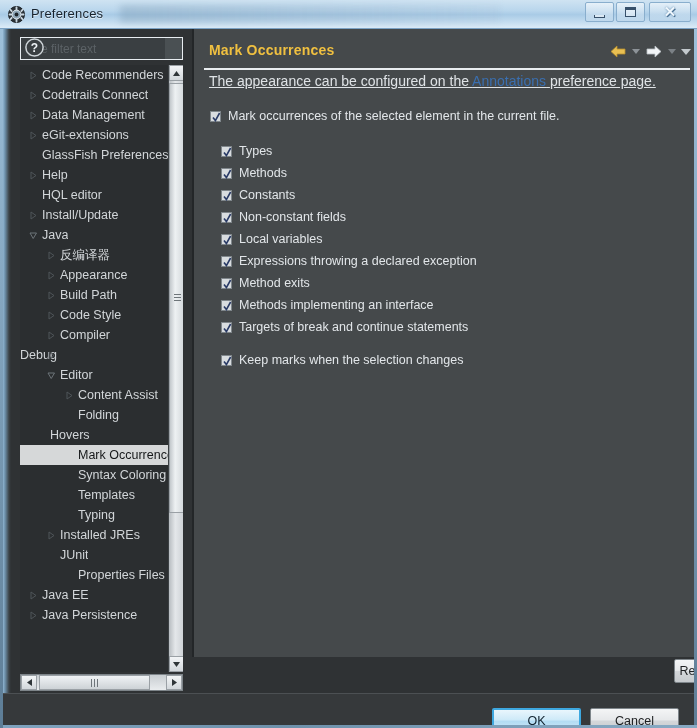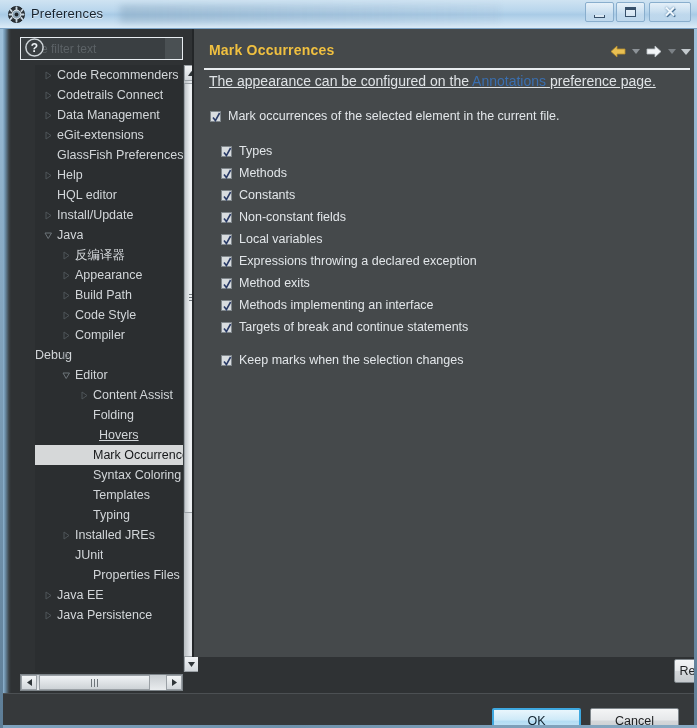--- a/index.html
+++ b/index.html
@@ -118,21 +118,21 @@
     padding: 0 4px;
   }
   #filter-input::placeholder { color: #5c6266; opacity: 1; }
   #filter-cap {
     position: absolute; right: 0; top: 0; width: 17px; height: 21px;
     background: #4a5053;
   }
 
   
   #tree-panel {
-    position: absolute; left: 32px; top: 36px;
+    position: absolute; left: 17px; top: 36px;
     width: 163px; height: 607px;
     background: #2b2e30;
     overflow: hidden;
   }
   #tree-clip {
     position: absolute; left: 0; top: 0;
     width: 148px; height: 607px;
     overflow: hidden;
   }
   .tree-item {
@@ -511,21 +511,21 @@
               <svg width="9" height="9" viewBox="0 0 9 9">
                 <path d="M2 1 L2 8 L7 4.5 Z" fill="none" stroke="#4e5458" stroke-width="1"></path>
               </svg>
             </span>
             <span class="tlabel" style="margin-left: 58px;">Content Assist</span>
           </div>
           <div class="tree-item">
             <span class="tlabel" style="margin-left: 58px;">Folding</span>
           </div>
           <div class="tree-item">
-            <span class="tlabel" style="margin-left: 64px; text-decoration: underline;">Hovers</span>
+            <span class="tlabel" style="margin-left: 30px;">Hovers</span>
           </div>
           <div class="tree-item selected">
             <span class="tlabel" style="margin-left: 58px;">Mark Occurrences</span>
           </div>
           <div class="tree-item">
             <span class="tlabel" style="margin-left: 58px;">Syntax Coloring</span>
           </div>
           <div class="tree-item">
             <span class="tlabel" style="margin-left: 58px;">Templates</span>
           </div>

